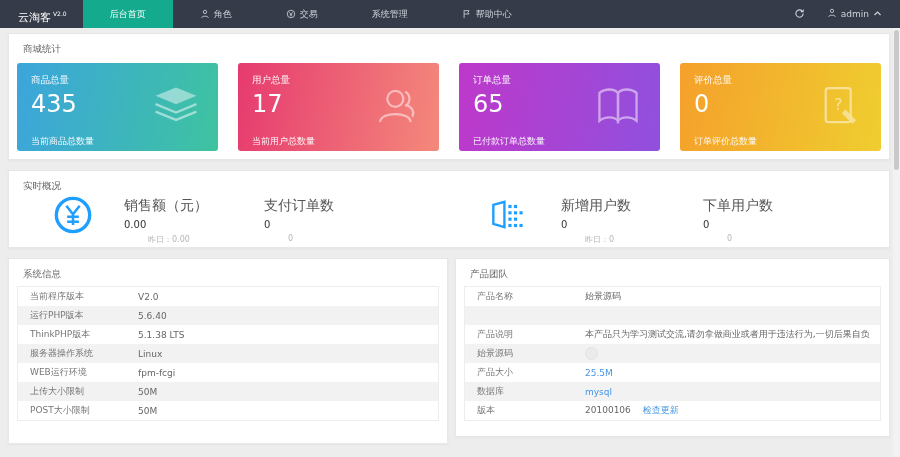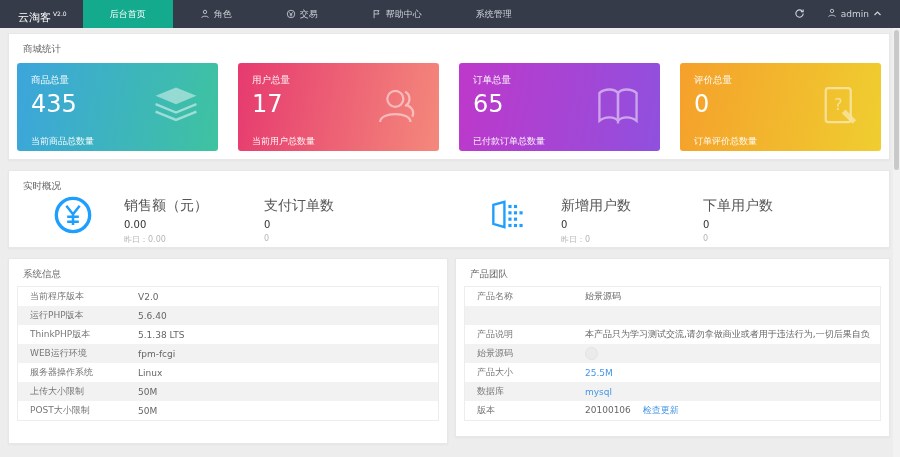--- a/index.html
+++ b/index.html
@@ -28,21 +28,21 @@
   .stat-card .c-title { font-size:9.5px; opacity:.97; }
   .stat-card .c-value { font-size:24px; margin-top:4px; font-weight:400; line-height:1.1; }
   .stat-card .c-sub { font-size:9px; margin-top:18px; opacity:.95; }
   .stat-card .c-icon { position:absolute; right:16px; top:50%; transform:translateY(-50%); opacity:.5; }
 
   #realtime-panel { left:8px; top:170px; width:882px; height:78px; }
   .rt-icon { position:absolute; }
   .metric { position:absolute; top:26px; }
   .metric .m-label { font-size:14px; color:#555; }
   .metric .m-value { font-size:10px; color:#333; margin-top:4px; }
-  .metric .m-sub { font-size:8px; color:#b5b5b5; margin-top:4px; }
+  .metric .m-sub { font-size:8px; color:#b5b5b5; margin-top:4px;margin-left:24px; }
 
   #system-panel { left:8px; top:258px; width:440px; height:186px; }
   #product-panel { left:455px; top:258px; width:435px; height:179px; }
   .tbl { position:absolute; left:8px; right:8px; top:27px; border:1px solid #ededed; }
   .t-row { display:flex; align-items:center; height:19px; font-size:9px; }
   .t-row:nth-child(even) { background:#f2f2f2; }
   .t-label { width:120px; padding-left:12px; color:#777; flex:none; }
   .t-value { color:#666; white-space:nowrap; overflow:hidden; }
   .t-value.link, a.extra-link { color:#4596e6; text-decoration:none; cursor:pointer; }
   .extra-link { margin-left:12px; font-size:9px; }
@@ -74,29 +74,29 @@
     <div class="nav-item">
       <span>
           <svg width="10" height="10" viewBox="0 0 24 24" fill="none" stroke="#cfd3da" stroke-width="2">
             <circle cx="12" cy="12" r="9"></circle>
             <path d="M8 8l4 5 4-5M12 13v5M9 14h6"></path>
           </svg>
         </span>
       <span>交易</span>
     </div>
     <div class="nav-item">
+      <span>系统管理</span>
+    </div>
+    <div class="nav-item">
       <span>
           <svg width="10" height="10" viewBox="0 0 24 24" fill="none" stroke="#cfd3da" stroke-width="2">
             <path d="M5 3v19M5 4h12l-3 4 3 4H5"></path>
           </svg>
         </span>
       <span>帮助中心</span>
-    </div>
-    <div class="nav-item">
-      <span>系统管理</span>
     </div>
   </div>
 
   <div class="nav-right">
     <div class="nav-refresh">
       <span><svg width="11" height="11" viewBox="0 0 24 24" fill="none" stroke="#cfd3da" stroke-width="2.4">
             <path d="M20 12a8 8 0 1 1-2.3-5.6"></path>
             <path d="M20 3v5h-5"></path>
           </svg></span>
     </div>
@@ -233,26 +233,26 @@
       </div>
     <div class="t-row">
         <div class="t-label">运行PHP版本</div>
         <div class="t-value">5.6.40</div>
       </div>
     <div class="t-row">
         <div class="t-label">ThinkPHP版本</div>
         <div class="t-value">5.1.38 LTS</div>
       </div>
     <div class="t-row">
+        <div class="t-label">服务器操作系统</div>
+        <div class="t-value">Linux</div>
+      </div>
+    <div class="t-row">
         <div class="t-label">WEB运行环境</div>
         <div class="t-value">fpm-fcgi</div>
-      </div>
-    <div class="t-row">
-        <div class="t-label">服务器操作系统</div>
-        <div class="t-value">Linux</div>
       </div>
     <div class="t-row">
         <div class="t-label">上传大小限制</div>
         <div class="t-value">50M</div>
       </div>
     <div class="t-row">
         <div class="t-label">POST大小限制</div>
         <div class="t-value">50M</div>
       </div>
   </div>

